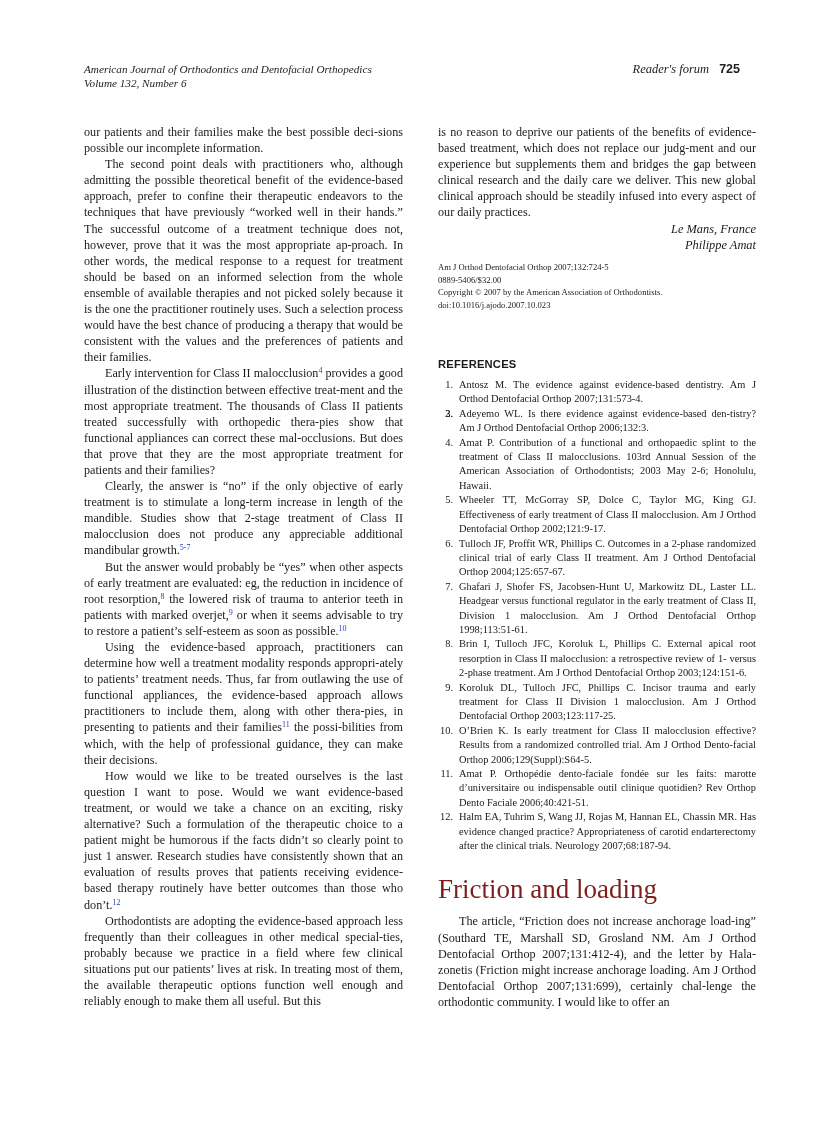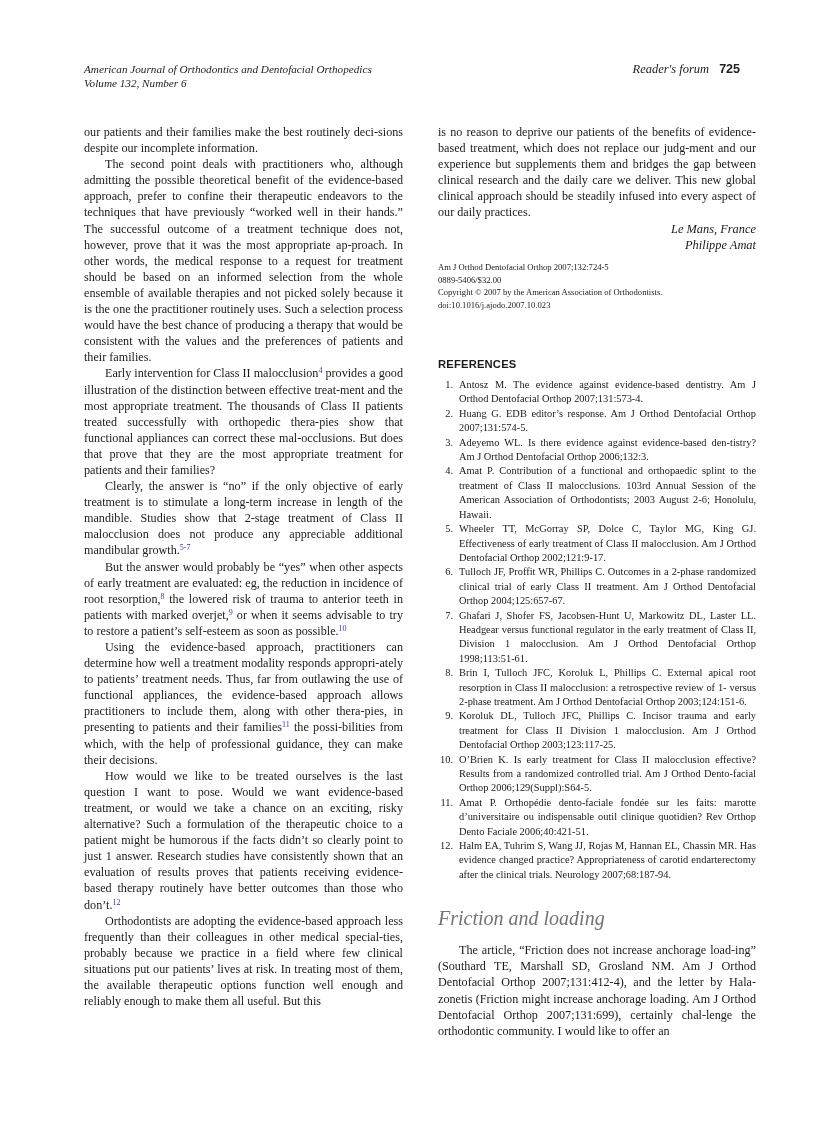--- a/index.html
+++ b/index.html
@@ -14,39 +14,39 @@
   .col-right { left: 438px; width: 318px; }
   .col p { margin: 0; }
   .col p.indent { text-indent: 21px; }
   sup.ref { color: #2a3bb7; font-size: 8px; line-height: 0; vertical-align: 4px; }
   .signature { text-align: right; font-style: italic; font-size: 12.4px; }
   .citation-block { margin-top: 8px; font-size: 8.6px; line-height: 12.8px; text-align: left; }
   .refs-heading { font-family: "Liberation Sans", sans-serif; font-weight: bold; font-size: 11.2px; margin-top: 44px; margin-bottom: 6px; letter-spacing: 0.2px; }
   ol.refs { list-style: none; margin: 0; padding: 0; font-size: 10.4px; line-height: 14.4px; }
   ol.refs li { position: relative; padding-left: 21px; text-align: justify; }
   ol.refs li .num { position: absolute; left: 0; width: 15px; text-align: right; }
-  .section-heading { font-family: "Liberation Serif", serif; font-size: 20px; line-height: 24px; margin-top: 24px; margin-bottom: 12px; font-weight: normal; color: #737373; font-style: italic; }
+  .section-heading { font-family: "Liberation Serif", serif; font-size: 27px; line-height: 24px; margin-top: 24px; margin-bottom: 12px; font-weight: normal; color: #7f1d1d; }
 </style>
 </head>
 <body>
 
 <div class="page">
 
   <div class="running-head">
     <div class="left">
       <div>American Journal of Orthodontics and Dentofacial Orthopedics</div>
       <div>Volume 132, Number 6</div>
     </div>
     <div class="right">
       <span>Reader's forum</span><span class="pagenum">725</span>
     </div>
   </div>
 
   <div class="col col-left">
-    <p>our patients and their families make the best routinely deci-sions despite our incomplete information.</p>
+    <p>our patients and their families make the best possible deci-sions possible our incomplete information.</p>
     <p class="indent">The second point deals with practitioners who, although admitting the possible theoretical benefit of the evidence-based approach, prefer to confine their therapeutic endeavors to the techniques that have previously “worked well in their hands.” The successful outcome of a treatment technique does not, however, prove that it was the most appropriate ap-proach. In other words, the medical response to a request for treatment should be based on an informed selection from the whole ensemble of available therapies and not picked solely because it is the one the practitioner routinely uses. Such a selection process would have the best chance of producing a therapy that would be consistent with the values and the preferences of patients and their families.</p>
     <p class="indent"><span>Early intervention for Class II malocclusion</span><sup class="ref">4</sup><span> provides a good illustration of the distinction between effective treat-ment and the most appropriate treatment. The thousands of Class II patients treated successfully with orthopedic thera-pies show that functional appliances can correct these mal-occlusions. But does that prove that they are the most appropriate treatment for patients and their families?</span></p>
     <p class="indent"><span>Clearly, the answer is “no” if the only objective of early treatment is to stimulate a long-term increase in length of the mandible. Studies show that 2-stage treatment of Class II malocclusion does not produce any appreciable additional mandibular growth.</span><sup class="ref">5-7</sup></p>
     <p class="indent"><span>But the answer would probably be “yes” when other aspects of early treatment are evaluated: eg, the reduction in incidence of root resorption,</span><sup class="ref">8</sup><span> the lowered risk of trauma to anterior teeth in patients with marked overjet,</span><sup class="ref">9</sup><span> or when it seems advisable to try to restore a patient’s self-esteem as soon as possible.</span><sup class="ref">10</sup></p>
     <p class="indent"><span>Using the evidence-based approach, practitioners can determine how well a treatment modality responds appropri-ately to patients’ treatment needs. Thus, far from outlawing the use of functional appliances, the evidence-based approach allows practitioners to include them, along with other thera-pies, in presenting to patients and their families</span><sup class="ref">11</sup><span> the possi-bilities from which, with the help of professional guidance, they can make their decisions.</span></p>
     <p class="indent"><span>How would we like to be treated ourselves is the last question I want to pose. Would we want evidence-based treatment, or would we take a chance on an exciting, risky alternative? Such a formulation of the therapeutic choice to a patient might be humorous if the facts didn’t so clearly point to just 1 answer. Research studies have consistently shown that an evaluation of results proves that patients receiving evidence-based therapy routinely have better outcomes than those who don’t.</span><sup class="ref">12</sup></p>
     <p class="indent">Orthodontists are adopting the evidence-based approach less frequently than their colleagues in other medical special-ties, probably because we practice in a field where few clinical situations put our patients’ lives at risk. In treating most of them, the available therapeutic options function well enough and reliably enough to make them all useful. But this</p>
   </div>
 
   <div class="col col-right">
@@ -57,23 +57,23 @@
     <div class="citation-block">
       <div>Am J Orthod Dentofacial Orthop 2007;132:724-5</div>
       <div>0889-5406/$32.00</div>
       <div>Copyright © 2007 by the American Association of Orthodontists.</div>
       <div>doi:10.1016/j.ajodo.2007.10.023</div>
     </div>
 
     <div class="refs-heading">REFERENCES</div>
     <ol class="refs">
       <li><span class="num">1.</span><span>Antosz M. The evidence against evidence-based dentistry. Am J Orthod Dentofacial Orthop 2007;131:573-4.</span></li>
-      <li><span class="num">2.</span><span>Huang G. EDB editor’s response. Am J Orthod Dentofacial Orthop 2007;131:574-5.</span></li>
+      <li><span class="num">2.</span></li>
       <li><span class="num">3.</span><span>Adeyemo WL. Is there evidence against evidence-based den-tistry? Am J Orthod Dentofacial Orthop 2006;132:3.</span></li>
-      <li><span class="num">4.</span><span>Amat P. Contribution of a functional and orthopaedic splint to the treatment of Class II malocclusions. 103rd Annual Session of the American Association of Orthodontists; 2003 August 2-6; Honolulu, Hawaii.</span></li>
+      <li><span class="num">4.</span><span>Amat P. Contribution of a functional and orthopaedic splint to the treatment of Class II malocclusions. 103rd Annual Session of the American Association of Orthodontists; 2003 May 2-6; Honolulu, Hawaii.</span></li>
       <li><span class="num">5.</span><span>Wheeler TT, McGorray SP, Dolce C, Taylor MG, King GJ. Effectiveness of early treatment of Class II malocclusion. Am J Orthod Dentofacial Orthop 2002;121:9-17.</span></li>
       <li><span class="num">6.</span><span>Tulloch JF, Proffit WR, Phillips C. Outcomes in a 2-phase randomized clinical trial of early Class II treatment. Am J Orthod Dentofacial Orthop 2004;125:657-67.</span></li>
       <li><span class="num">7.</span><span>Ghafari J, Shofer FS, Jacobsen-Hunt U, Markowitz DL, Laster LL. Headgear versus functional regulator in the early treatment of Class II, Division 1 malocclusion. Am J Orthod Dentofacial Orthop 1998;113:51-61.</span></li>
       <li><span class="num">8.</span><span>Brin I, Tulloch JFC, Koroluk L, Phillips C. External apical root resorption in Class II malocclusion: a retrospective review of 1- versus 2-phase treatment. Am J Orthod Dentofacial Orthop 2003;124:151-6.</span></li>
       <li><span class="num">9.</span><span>Koroluk DL, Tulloch JFC, Phillips C. Incisor trauma and early treatment for Class II Division 1 malocclusion. Am J Orthod Dentofacial Orthop 2003;123:117-25.</span></li>
       <li><span class="num">10.</span><span>O’Brien K. Is early treatment for Class II malocclusion effective? Results from a randomized controlled trial. Am J Orthod Dento-facial Orthop 2006;129(Suppl):S64-5.</span></li>
       <li><span class="num">11.</span><span>Amat P. Orthopédie dento-faciale fondée sur les faits: marotte d’universitaire ou indispensable outil clinique quotidien? Rev Orthop Dento Faciale 2006;40:421-51.</span></li>
       <li><span class="num">12.</span><span>Halm EA, Tuhrim S, Wang JJ, Rojas M, Hannan EL, Chassin MR. Has evidence changed practice? Appropriateness of carotid endarterectomy after the clinical trials. Neurology 2007;68:187-94.</span></li>
     </ol>
 

